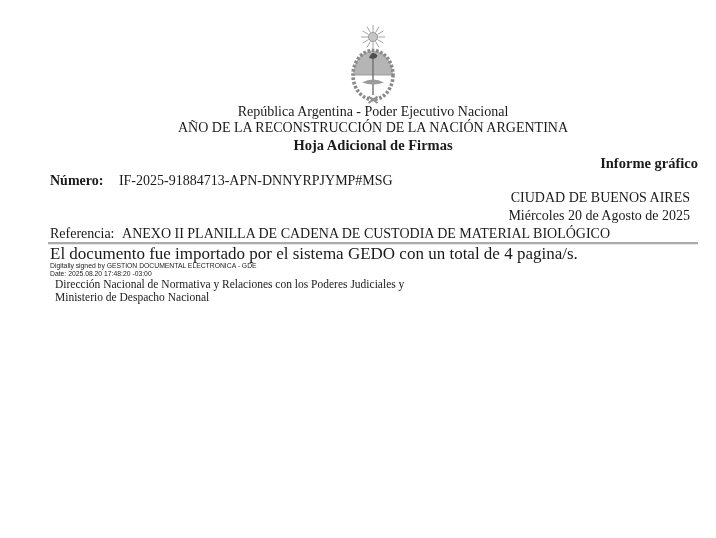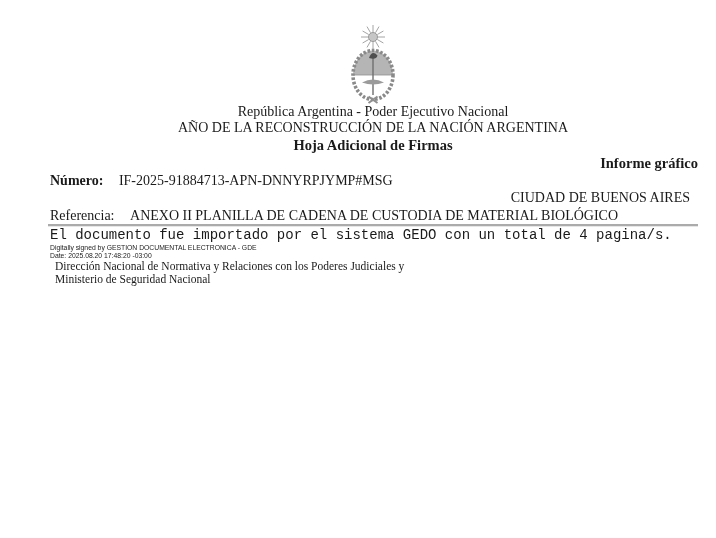--- a/index.html
+++ b/index.html
@@ -66,33 +66,32 @@
     line-height: 18px;
     padding-right: 8px;
   }
   .reference-line {
     margin-top: 18px;
     font-size: 14px;
     line-height: 17px;
     padding-left: 2px;
   }
   .reference-line .lbl { font-weight: normal; }
-  .reference-line .val { margin-left: 12px; }
+  .reference-line .val { margin-left: 4px; }
   .divider {
     margin-top: 5px;
     height: 0;
     border-top: 2px solid #ababab;
     border-bottom: 1px solid #e6e6e6;
   }
   .body-text {
     margin-top: 29px;
-    font-size: 14px;
+    font-size: 17px;
     line-height: 17px;
     padding-left: 2px;
-    font-family: Liberation Mono, monospace;
   }
   .digital-sig {
     margin-top: 74px;
     font-family: "Liberation Sans", sans-serif;
     font-size: 6.8px;
     line-height: 8px;
     color: #222;
     padding-left: 2px;
   }
   .signer {
@@ -146,34 +145,35 @@
   <div class="doc-title">Hoja Adicional de Firmas</div>
   <div class="doc-subtitle">Informe gráfico</div>
 
   <div class="number-line">
     <span class="lbl">Número:</span>
     <span class="val">IF-2025-91884713-APN-DNNYRPJYMP#MSG</span>
   </div>
 
   <div class="place-date">
     <div>CIUDAD DE BUENOS AIRES</div>
+    <div>Miércoles 20 de Agosto de 2025</div>
   </div>
 
   <div class="reference-line">
     <span class="lbl">Referencia:</span>
     <span class="val">ANEXO II PLANILLA DE CADENA DE CUSTODIA DE MATERIAL BIOLÓGICO</span>
   </div>
 
   <div class="divider"></div>
 
   <div class="body-text">El documento fue importado por el sistema GEDO con un total de 4 pagina/s.</div>
 
   <div class="digital-sig">
     <div>Digitally signed by GESTION DOCUMENTAL ELECTRONICA - GDE</div>
     <div>Date: 2025.08.20 17:48:20 -03:00</div>
   </div>
 
   <div class="signer">
     <div>Dirección Nacional de Normativa y Relaciones con los Poderes Judiciales y</div>
-    <div>Ministerio de Seguridad Nacional</div>
+    <div>Ministerio de Despacho Nacional</div>
   </div>
 
 </div>
 
 </body></html>

